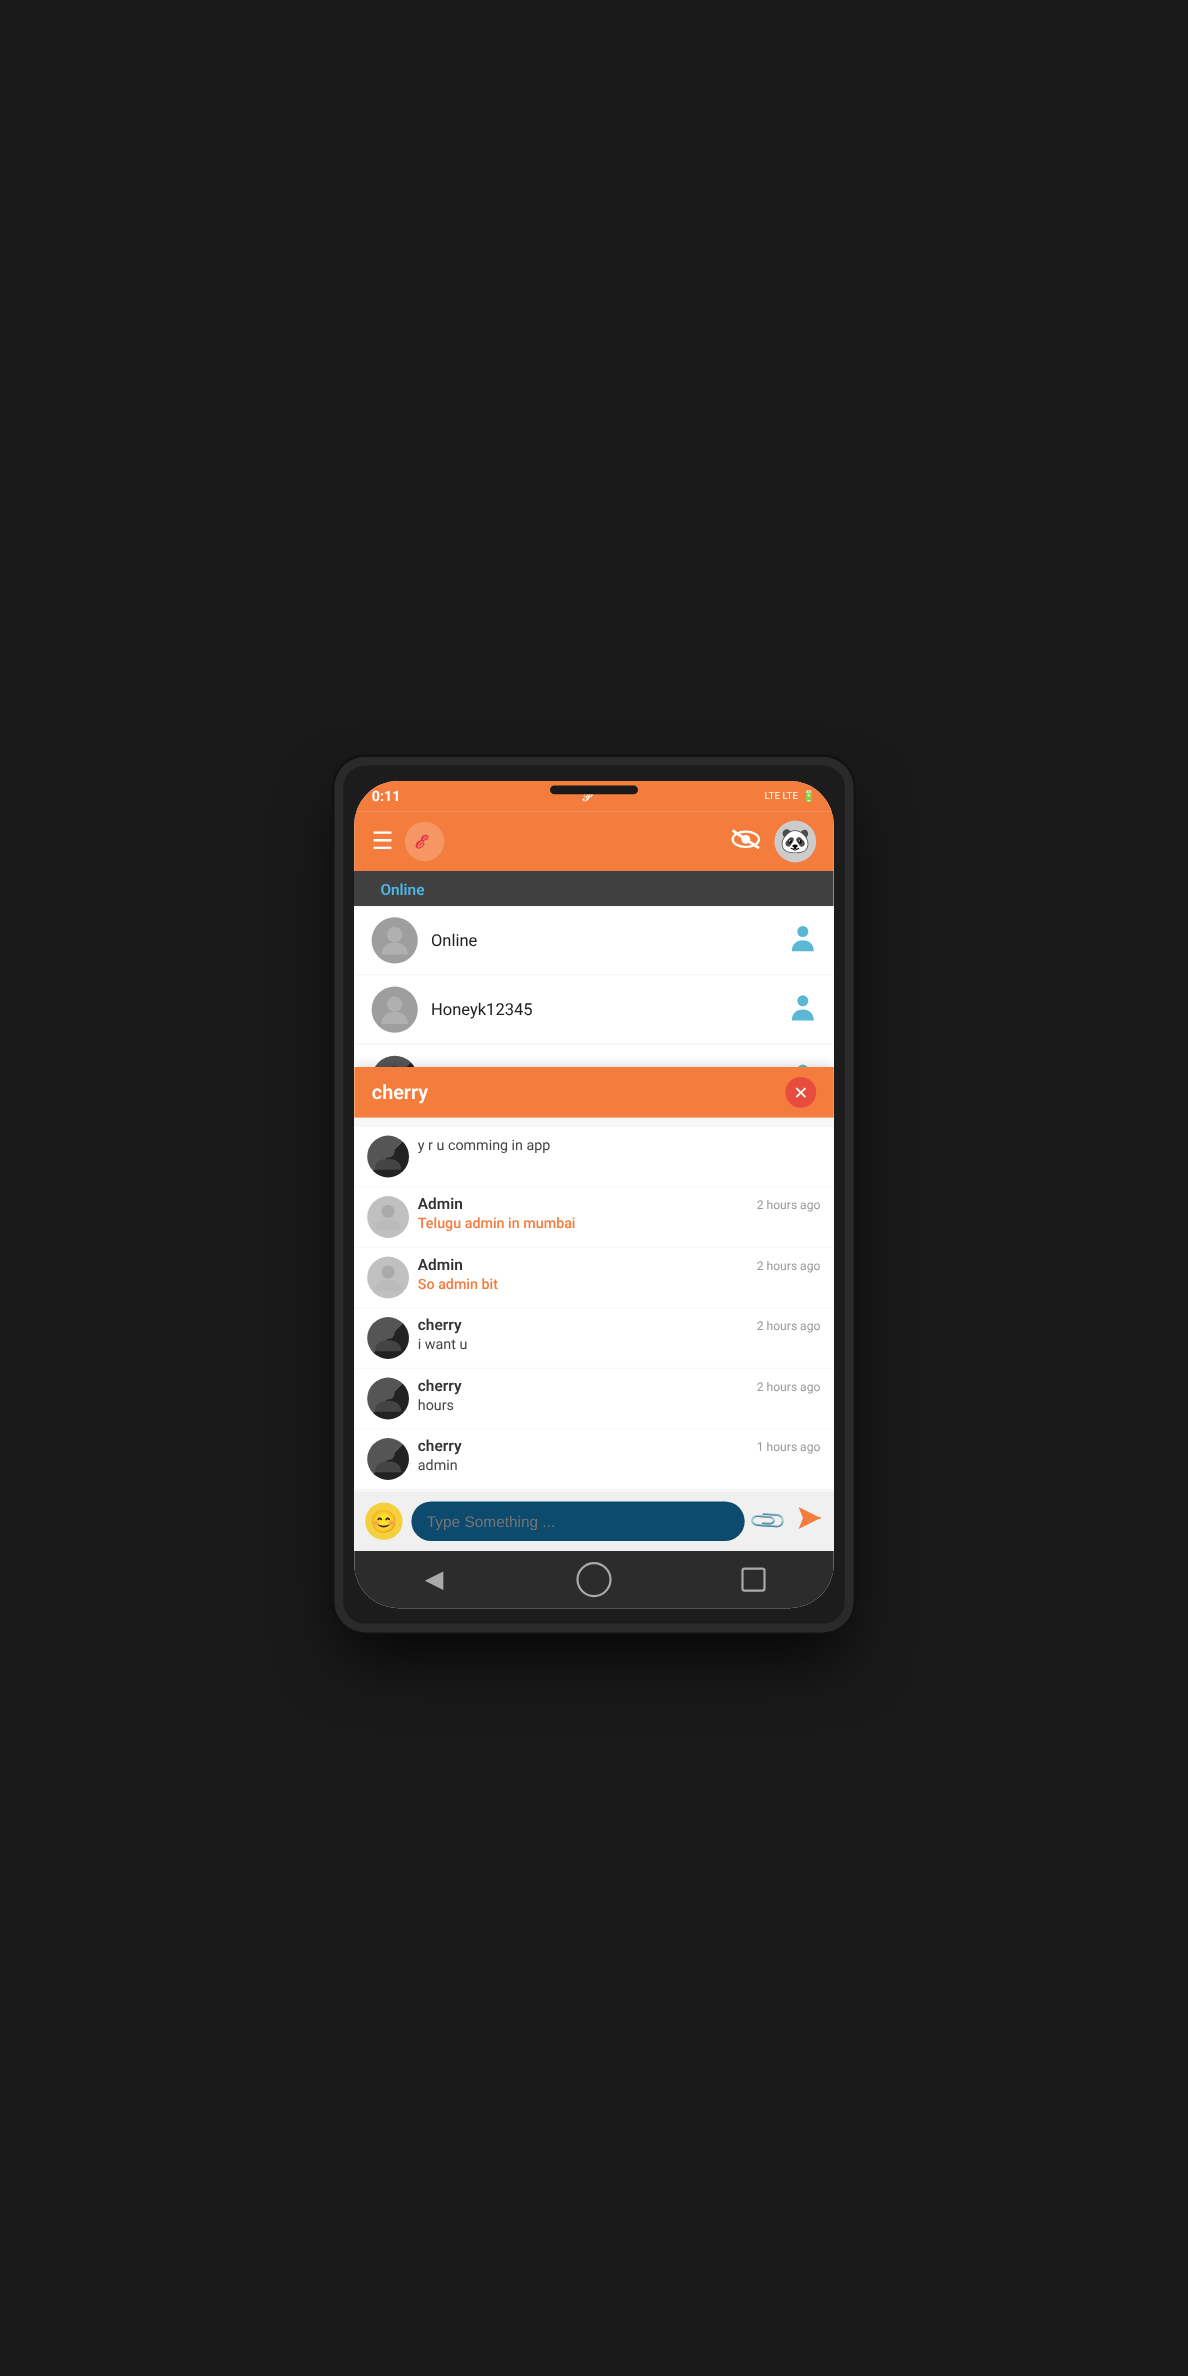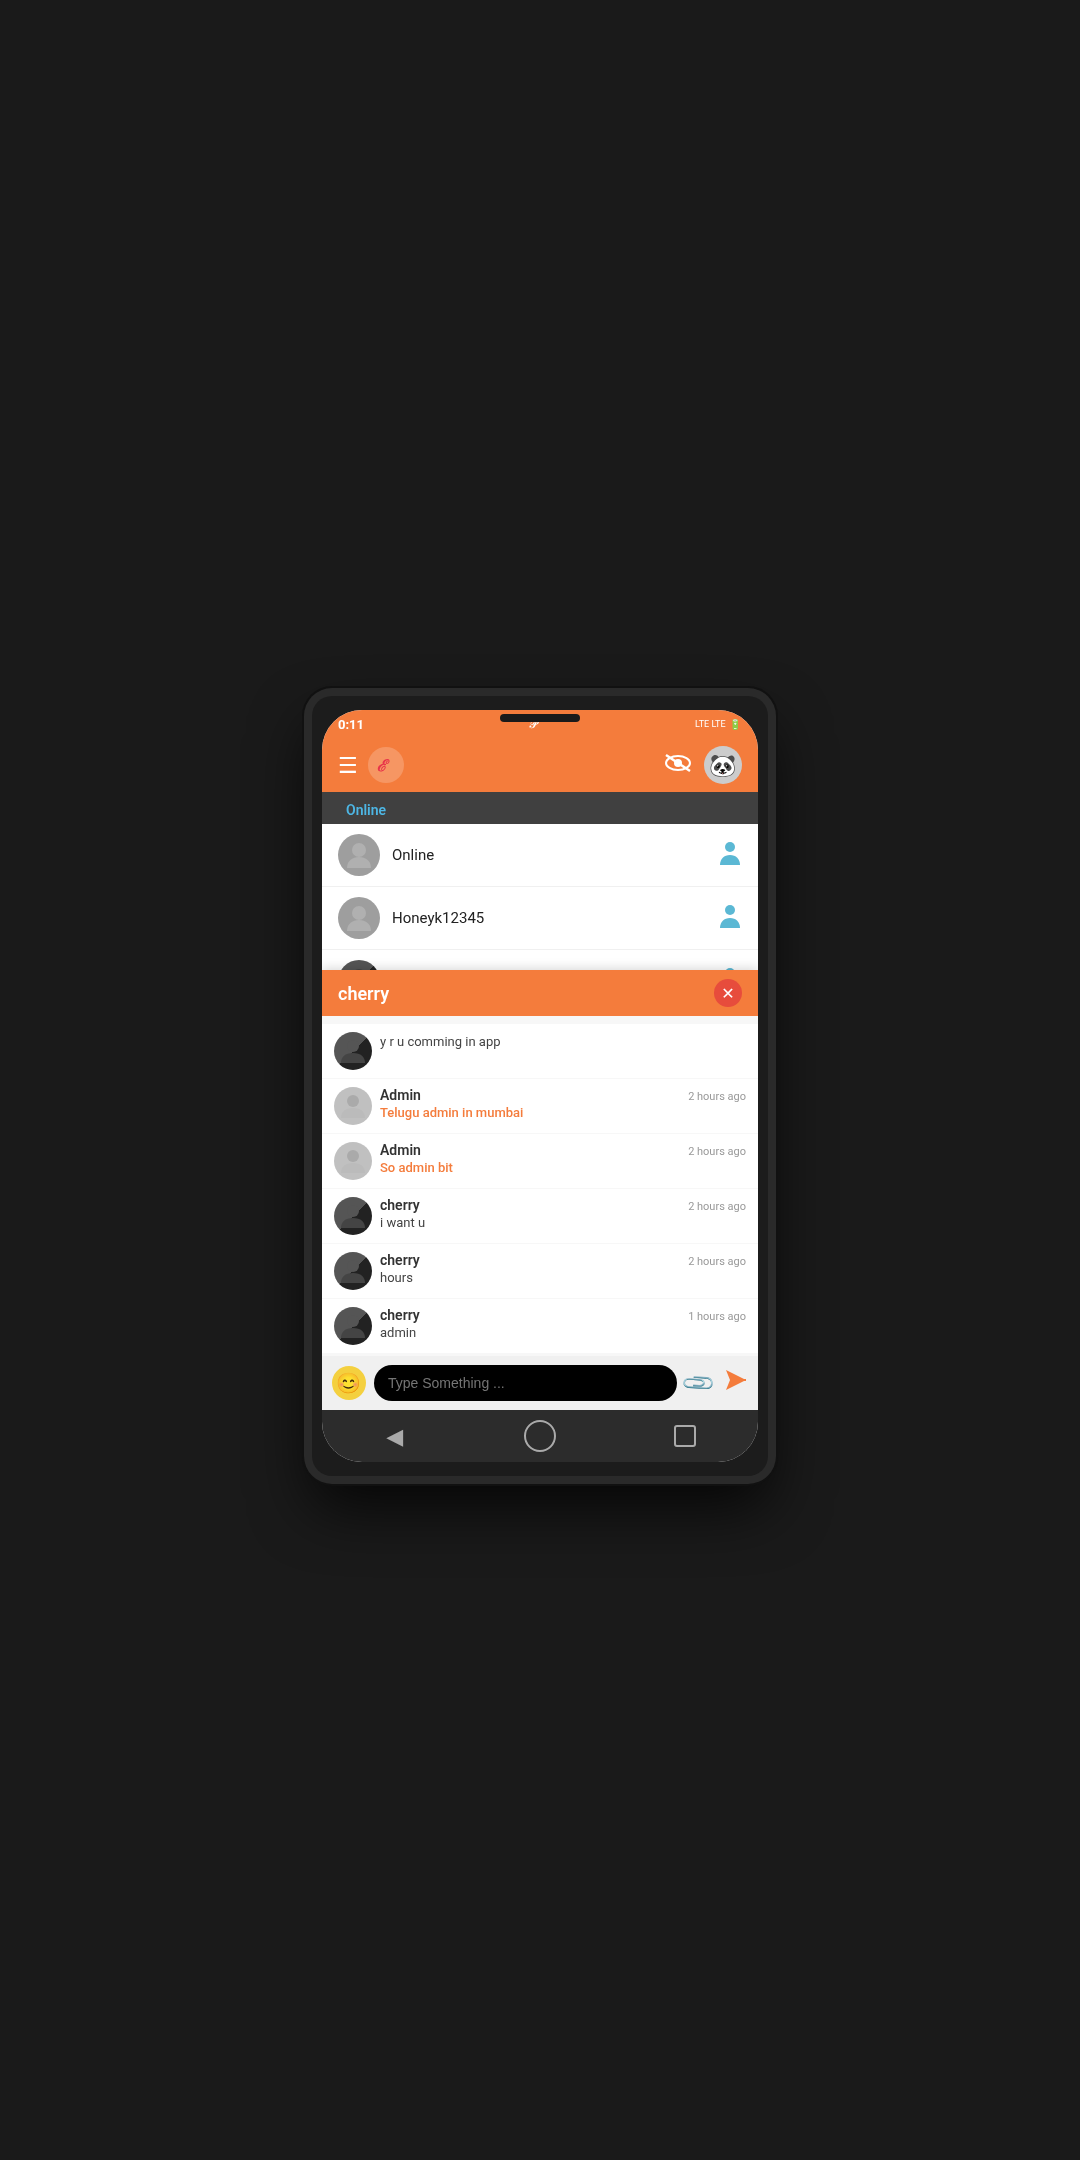--- a/index.html
+++ b/index.html
@@ -303,21 +303,21 @@
       justify-content: center;
       font-size: 20px;
       cursor: pointer;
       flex-shrink: 0;
     }
     .type-input {
       flex: 1;
       height: 36px;
       border-radius: 18px;
       border: none;
-      background: #000000;
+      background: #0c4a6e;
       padding: 4px 14px;
       font-size: 14px;
       color: #aaa;
       outline: none;
     }
     .attach-btn {
       color: #f47c3c;
       font-size: 22px;
       cursor: pointer;
       transform: rotate(-45deg);

